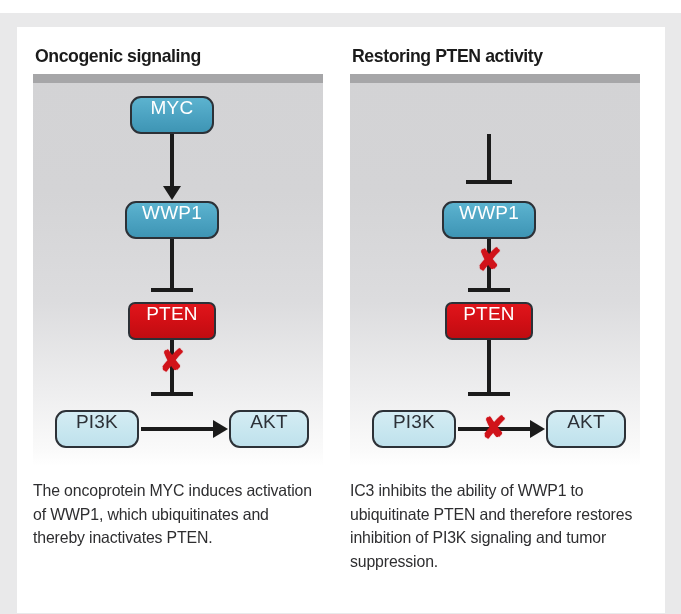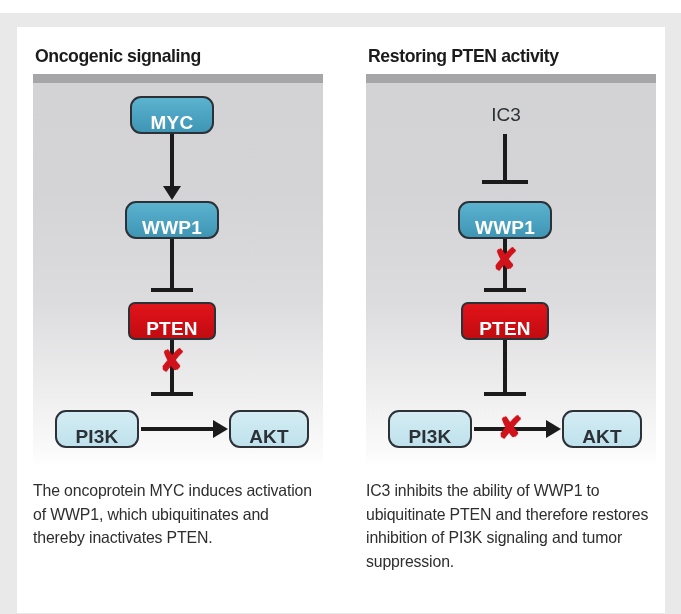--- a/index.html
+++ b/index.html
@@ -30,21 +30,21 @@
     box-sizing: border-box;
   }
 
   
   .panel {
     position: absolute;
     top: 18px;
     width: 290px;
   }
   #panel-left  { left: 16px; }
-  #panel-right { left: 333px; margin-left: 16px; }
+  #panel-right { left: 333px; }
 
   .panel-title {
     font-family: "Liberation Sans", sans-serif;
     font-weight: bold;
     font-size: 19px;
     letter-spacing: -0.45px;
     color: #1b1b1b;
     line-height: 22px;
     margin: 0 0 7px 2px;
     transform: scaleX(0.93);
@@ -70,30 +70,29 @@
     left: 0; top: 0;
     width: 100%; height: 9px;
     background: #a6a6a8;
   }
 
   
   .node {
     position: absolute;
     box-sizing: border-box;
     display: flex;
-    align-items: flex-end;
+    align-items: flex-start;
     justify-content: center;
     border-radius: 11px;
     border: 2px solid #2c3137;
     font-family: "Liberation Sans", sans-serif;
     font-size: 19px;
     letter-spacing: 0.2px;
     line-height: 1;
     white-space: nowrap;
-    font-weight: bold;
   }
   .node.teal {
     background: linear-gradient(to bottom, #5cb3cf 0%, #4ba2c1 55%, #3e95b4 100%);
     color: #ffffff;
   }
   .node.red {
     background: linear-gradient(to bottom, #e0151b 0%, #d20f15 50%, #c00c11 100%);
     color: #ffffff;
     border-radius: 7px;
   }
@@ -221,23 +220,20 @@
       <div class="caption">The oncoprotein MYC induces activation of WWP1, which ubiquitinates and thereby inactivates PTEN.</div>
     </div>
 
     <div class="panel" id="panel-right">
 
       <div class="panel-title">Restoring PTEN activity</div>
 
       <div class="diagram-box">
         <div class="diagram-topbar"></div>
 
-        <div class="node-plain" style="left:105px; top:28px; width:70px; height:24px;">
-          <span>IC3</span>
-        </div>
 
         <div class="vline" style="left:137px; top:60px; height:50px;"></div>
         <div class="bar-end" style="left:116px; top:106px; width:46px;"></div>
 
         <div class="node teal" style="left:92px; top:127px; width:94px; height:38px;">
           <span>WWP1</span>
         </div>
 
         <div class="vline" style="left:137px; top:165px; height:53px;"></div>
         <div class="bar-end" style="left:118px; top:214px; width:42px;"></div>

